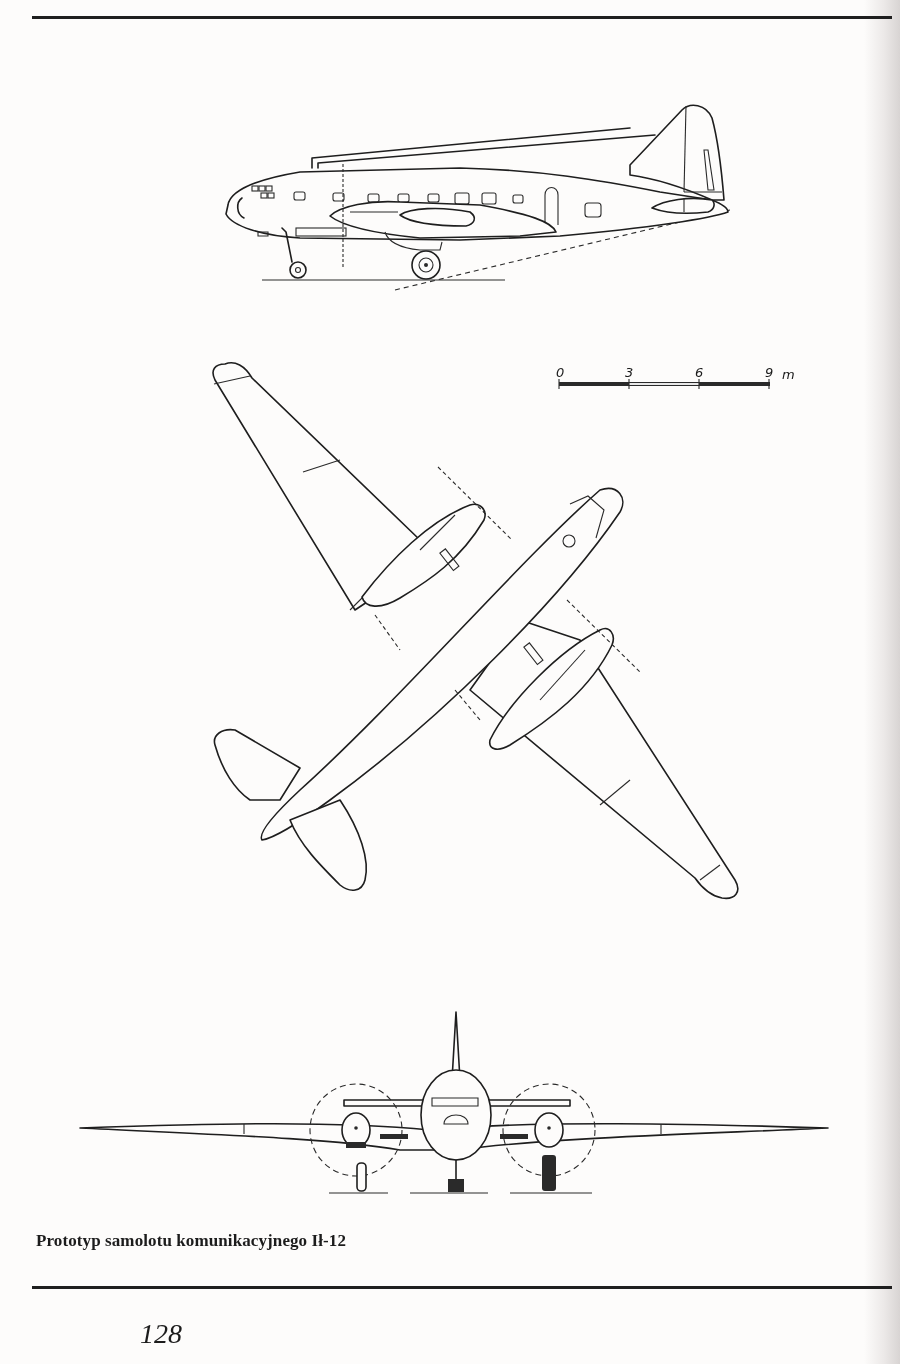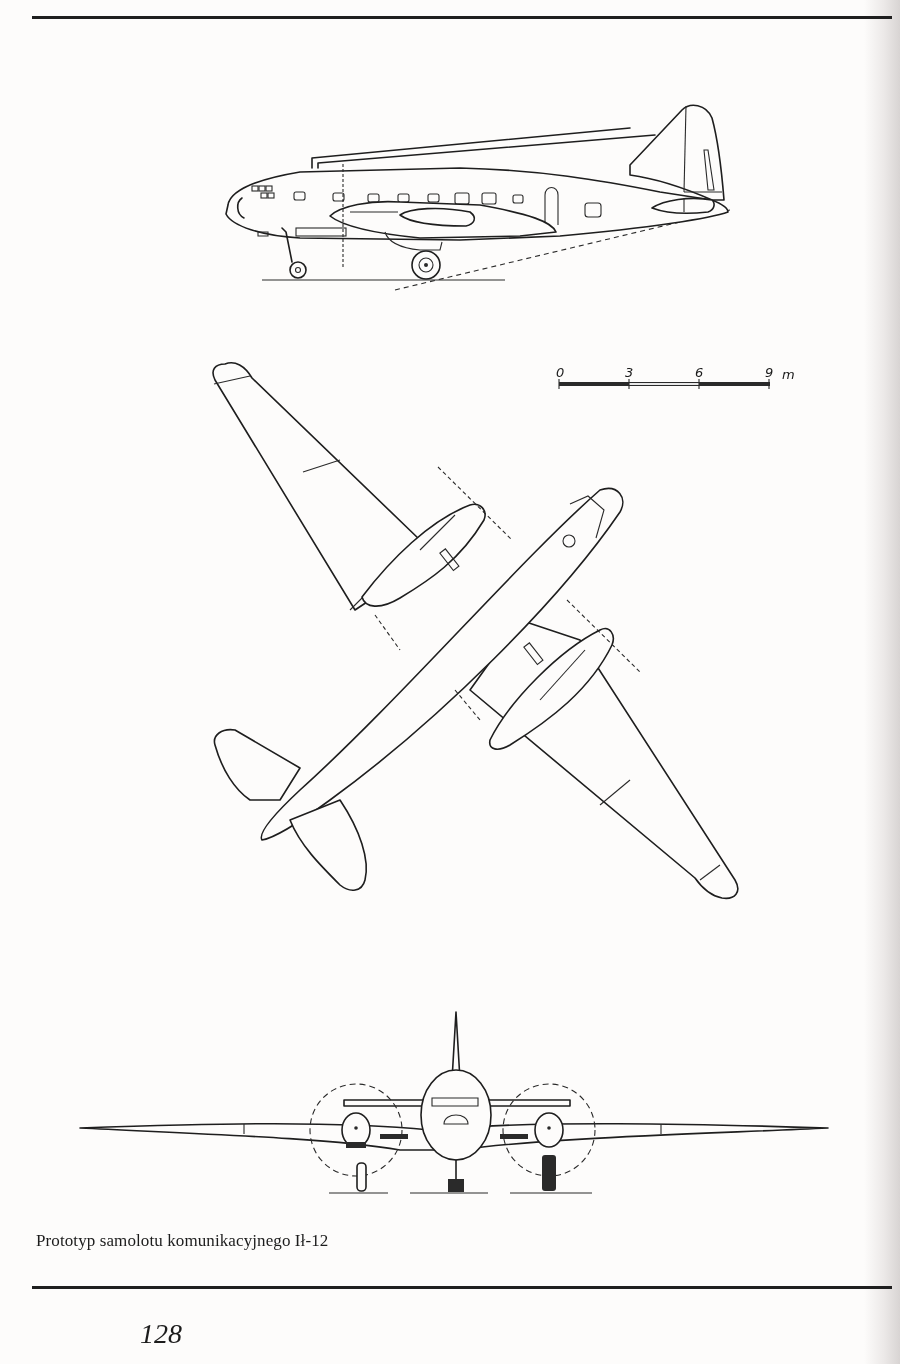--- a/index.html
+++ b/index.html
@@ -17,21 +17,21 @@
     .rule.top { top: 16px; }
     .rule.bottom { top: 1286px; }
     svg.drawing { position: absolute; left: 0; top: 0; }
     .stroke { fill: none; stroke: #1e1e1e; stroke-width: 1.6; stroke-linejoin: round; stroke-linecap: round; }
     .thin { fill: none; stroke: #2a2a2a; stroke-width: 1.1; }
     .dash { fill: none; stroke: #2a2a2a; stroke-width: 1.1; stroke-dasharray: 6 4; }
     .fill-w { fill: #fdfcfb; stroke: #1e1e1e; stroke-width: 1.6; stroke-linejoin: round; }
     .dark { fill: #2a2a2a; }
     .caption {
       position: absolute; left: 36px; top: 1231px;
-      font-size: 17px; letter-spacing: 0.1px;
+      font-size: 17px; letter-spacing: 0.1px; font-weight: bold;
     }
     .page-number {
       position: absolute; left: 140px; top: 1318px;
       font-size: 28px; font-style: italic; text-align: center;
     }
   </style>
 </head>
 <body>
 
 <div class="page-edge"></div>

